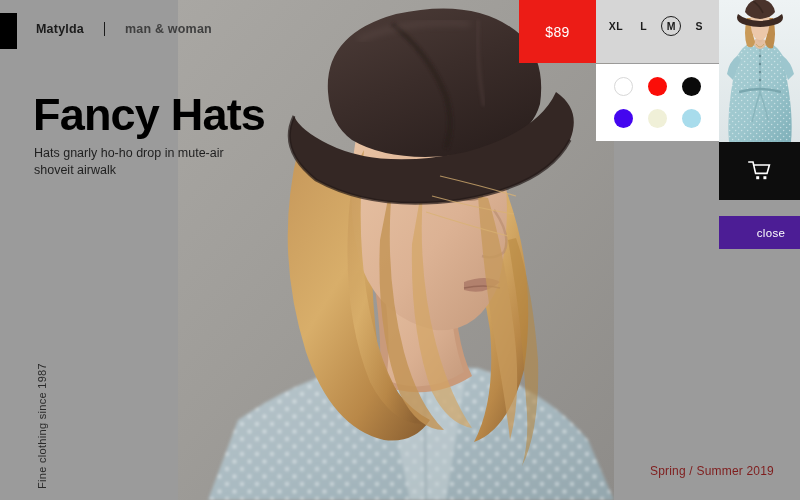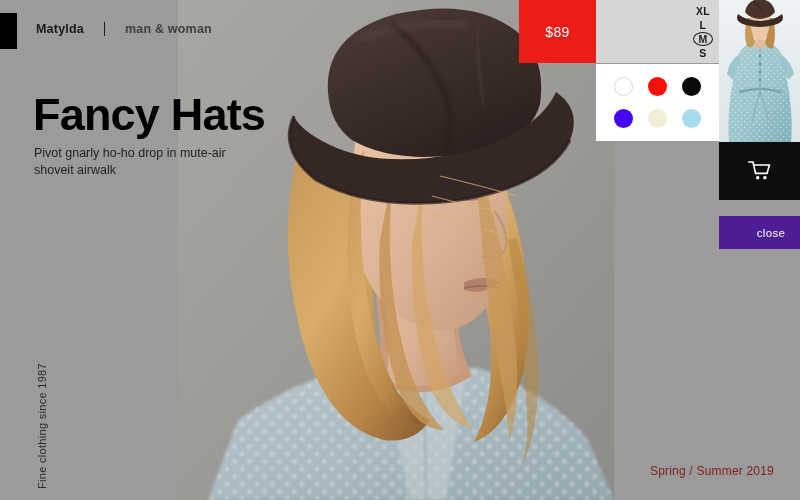--- a/index.html
+++ b/index.html
@@ -135,25 +135,24 @@
 
   
   .size-bar {
     position: absolute;
     left: 596px;
     top: 0;
     width: 123px;
     height: 63px;
     background: #d6d6d6;
     display: flex;
-    align-items: flex-end;
+    align-items: flex-start;
     justify-content: space-around;
-    padding: 4px 6px;
+    padding: 16px 6px;
     box-sizing: border-box;
-    flex-direction: column;
   }
   .size-opt {
     font-size: 10.5px;
     font-weight: bold;
     color: #1c1c1c;
     letter-spacing: 0.4px;
     width: 20px;
     height: 20px;
     display: flex;
     align-items: center;
@@ -362,21 +361,21 @@
 
   <div class="logo-mark"></div>
 
   <div class="brand-row">
     <span class="brand-name">Matylda</span>
     <span class="brand-sep"></span>
     <span class="brand-cat">man &amp; woman</span>
   </div>
 
   <div class="headline">Fancy Hats</div>
-  <div class="subhead">Pivot gnarly ho-ho drop in mute-air shoveit airwalk</div>
+  <div class="subhead">Hats gnarly ho-ho drop in mute-air shoveit airwalk</div>
 
   <div class="vertical-tagline">Fine clothing since 1987</div>
 
   <div class="season">Spring / Summer 2019</div>
 
   <div class="price-tile">
     <span>$89</span>
   </div>
 
   <div class="size-bar" id="size-bar">

